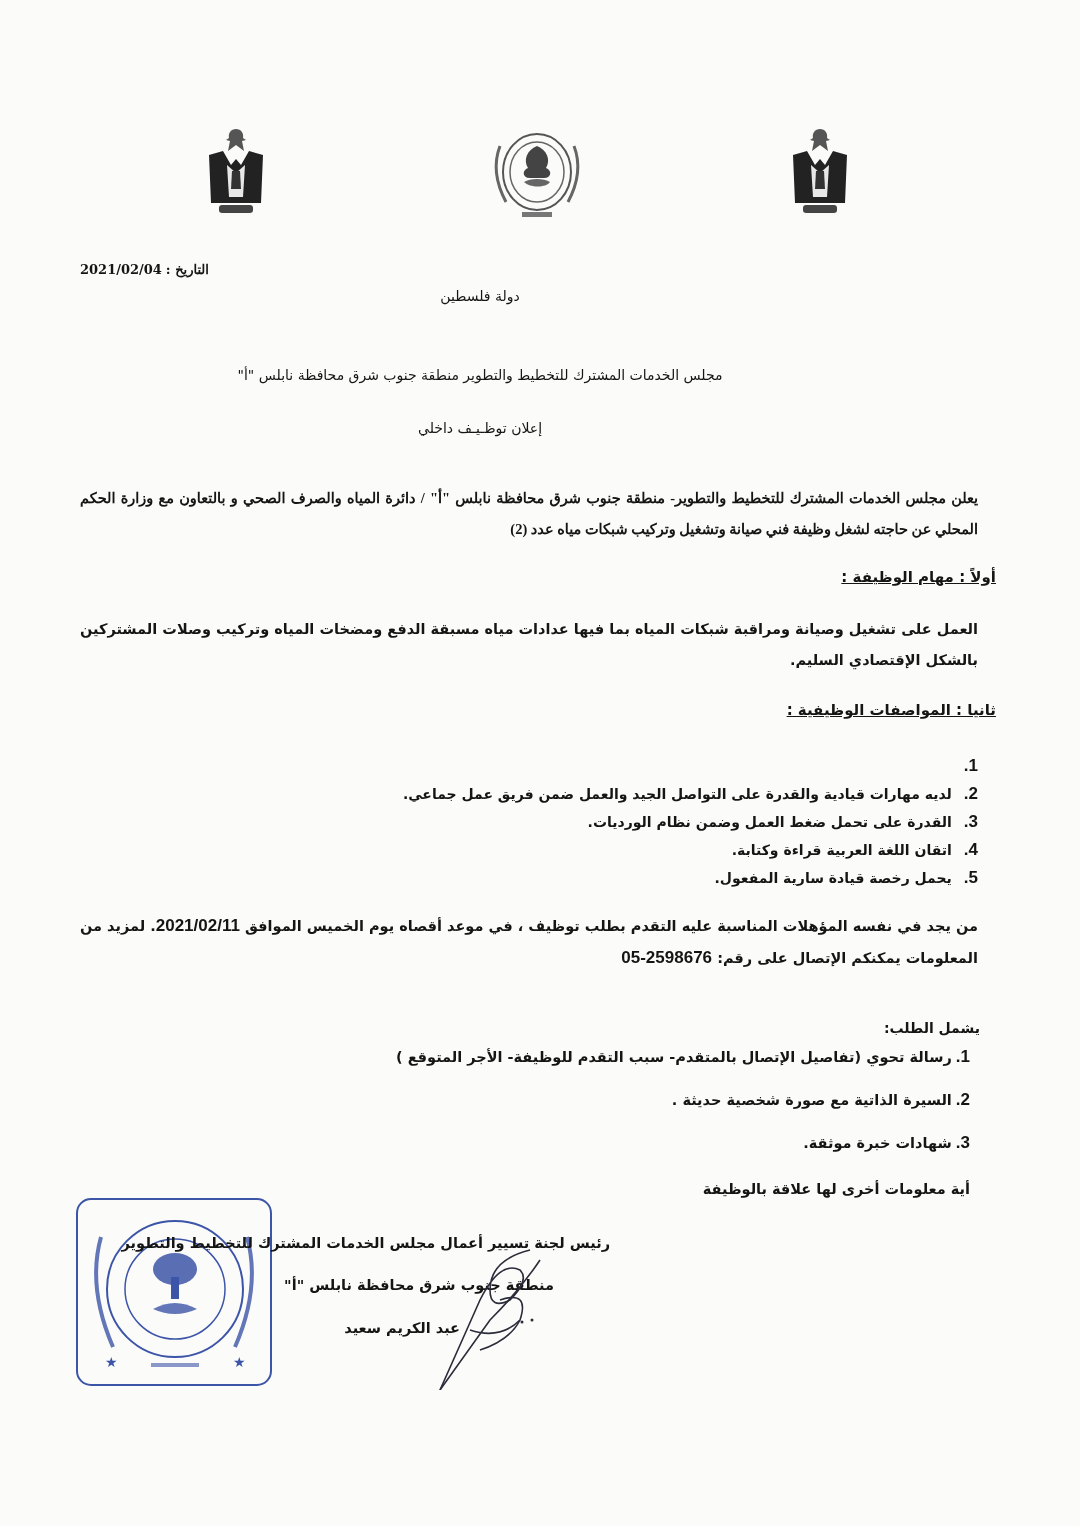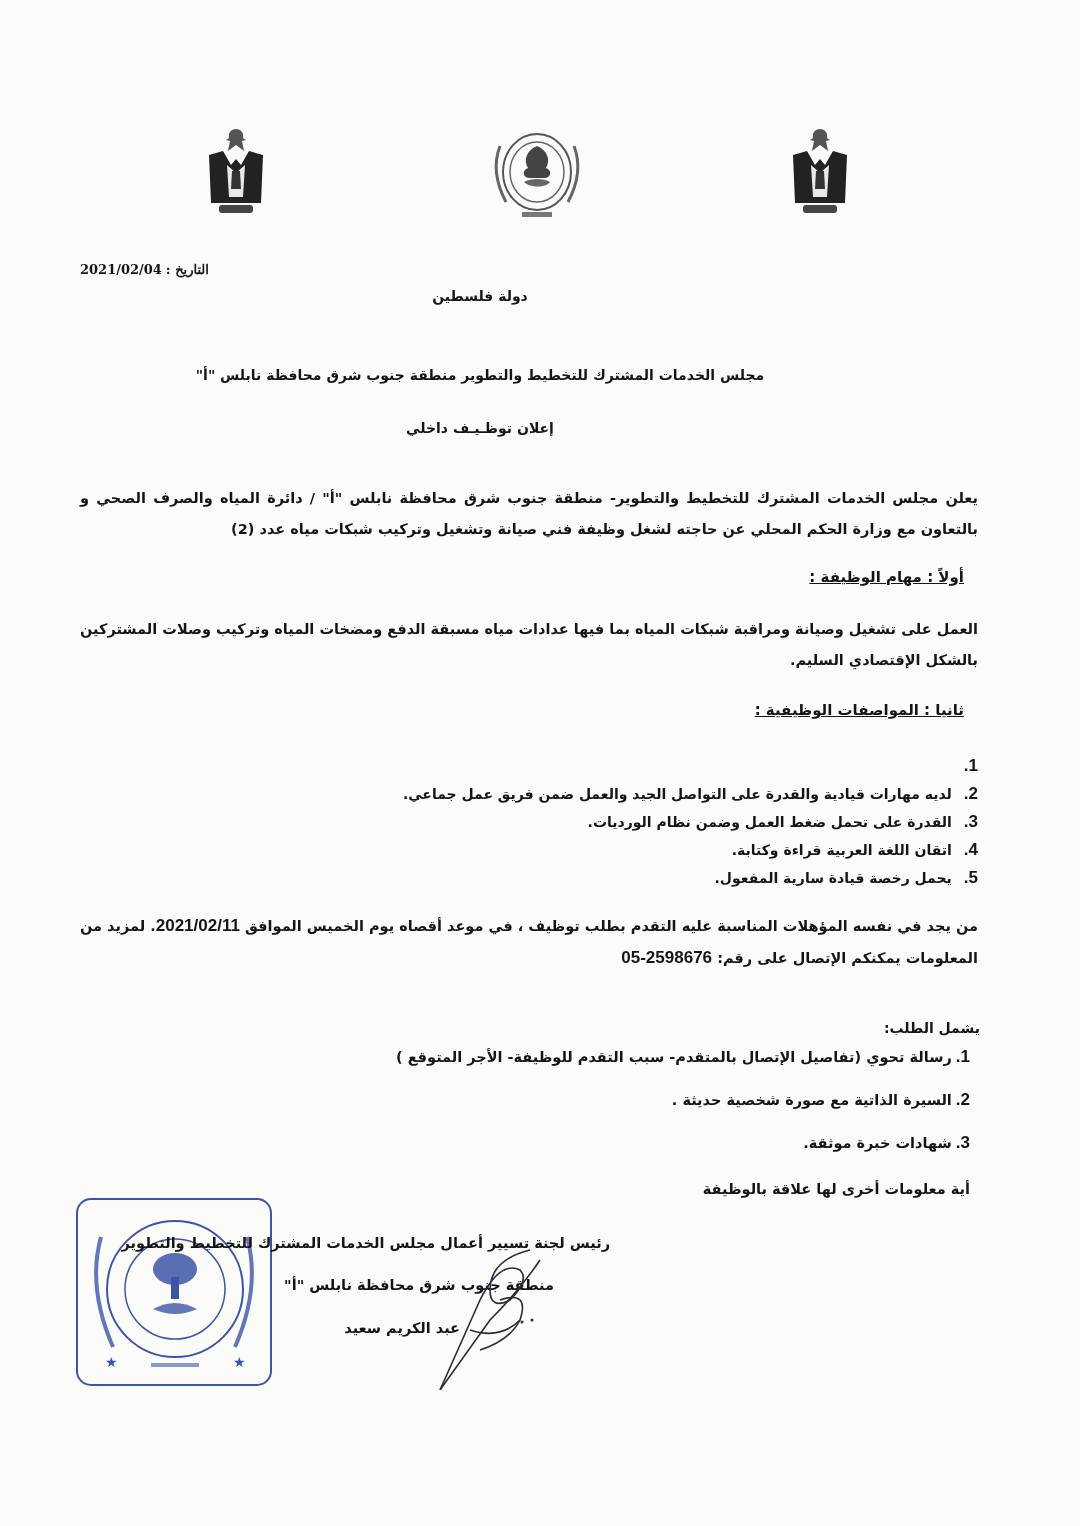--- a/index.html
+++ b/index.html
@@ -22,35 +22,35 @@
     .seal-top { left: 478px; top: 124px; width: 118px; height: 100px; }
 
     .date-line {
       position: absolute; left: 80px; top: 262px;
       direction: rtl; font-weight: bold; font-size: 13px;
       font-family: "DejaVu Serif", serif;
       display: flex; gap: 4px;
     }
     .center {
       position: absolute; left: 0; width: 960px; text-align: center;
-      direction: rtl; font-weight: bold; font-size: 14px;
+      direction: rtl; font-weight: normal; font-size: 14px;
     }
     .t1 { top: 288px; }
     .t2 { top: 329px; }
     .t3 { top: 367px; }
     .t4 { top: 420px; }
 
     .para {
       position: absolute; left: 80px; width: 898px;
       direction: rtl; text-align: justify; font-weight: bold;
       font-size: 14.5px; line-height: 31px;
     }
-    .intro { top: 483px; }
+    .intro { top: 483px; font-family: Liberation Serif, serif; }
     .heading {
-      position: absolute; right: 116px; direction: rtl; font-weight: bold;
+      position: absolute; right: 84px; direction: rtl; font-weight: bold;
       font-size: 15px; text-decoration: underline;
     }
     .h1 { top: 568px; }
     .h2 { top: 701px; }
     .tasks { top: 614px; }
 
     .speclist {
       position: absolute; right: 102px; top: 752px; direction: rtl;
       font-weight: bold; font-size: 14px; margin: 0; padding: 0; list-style: none;
     }

